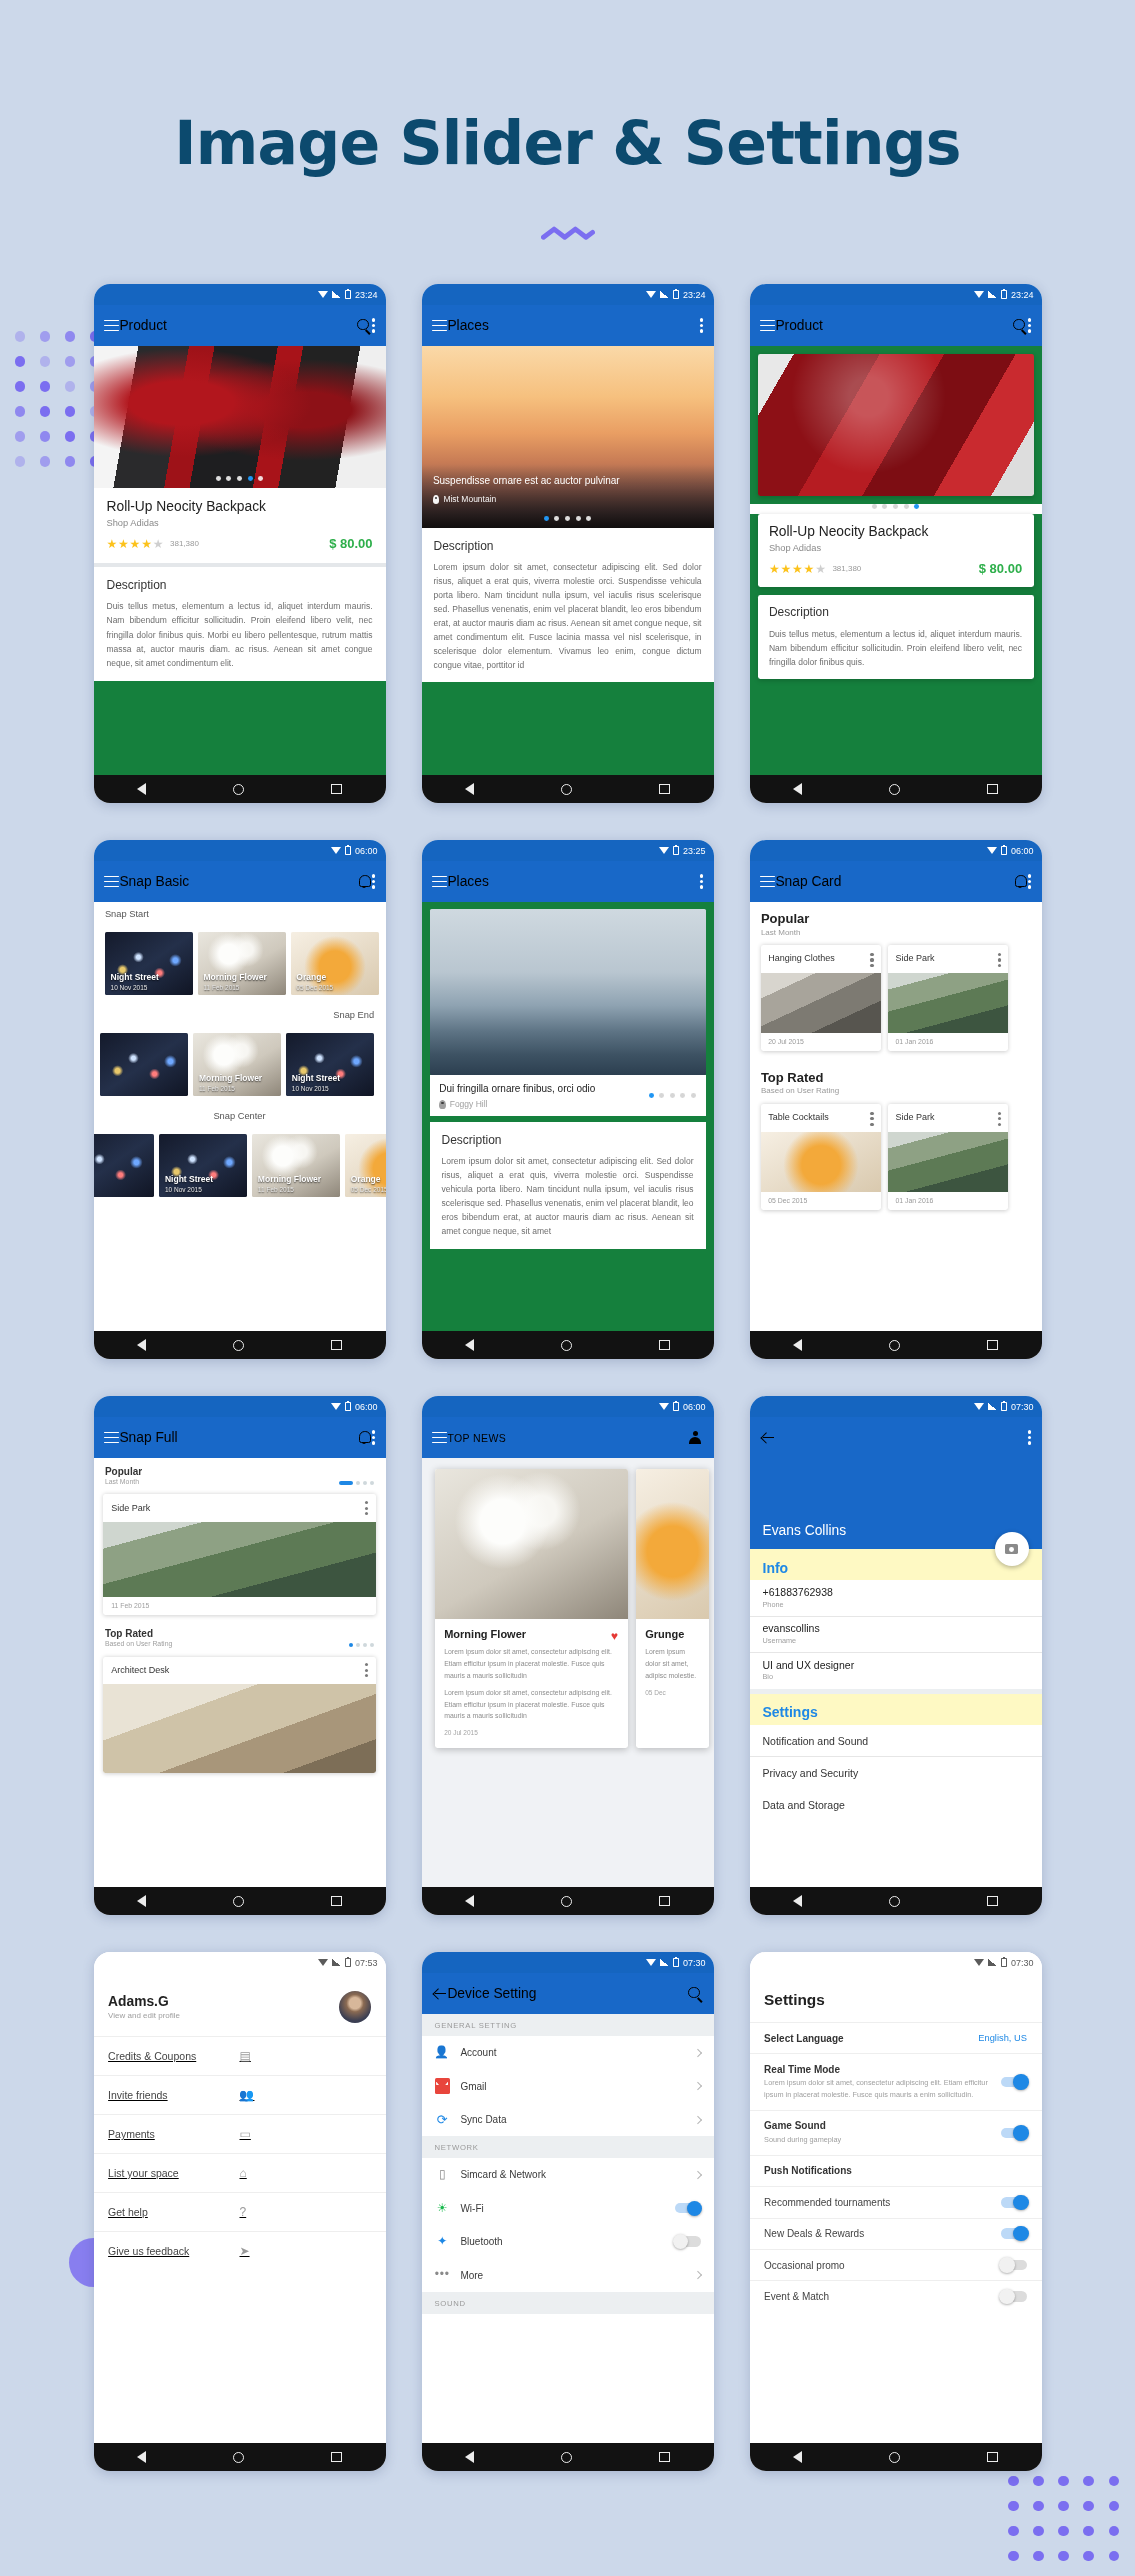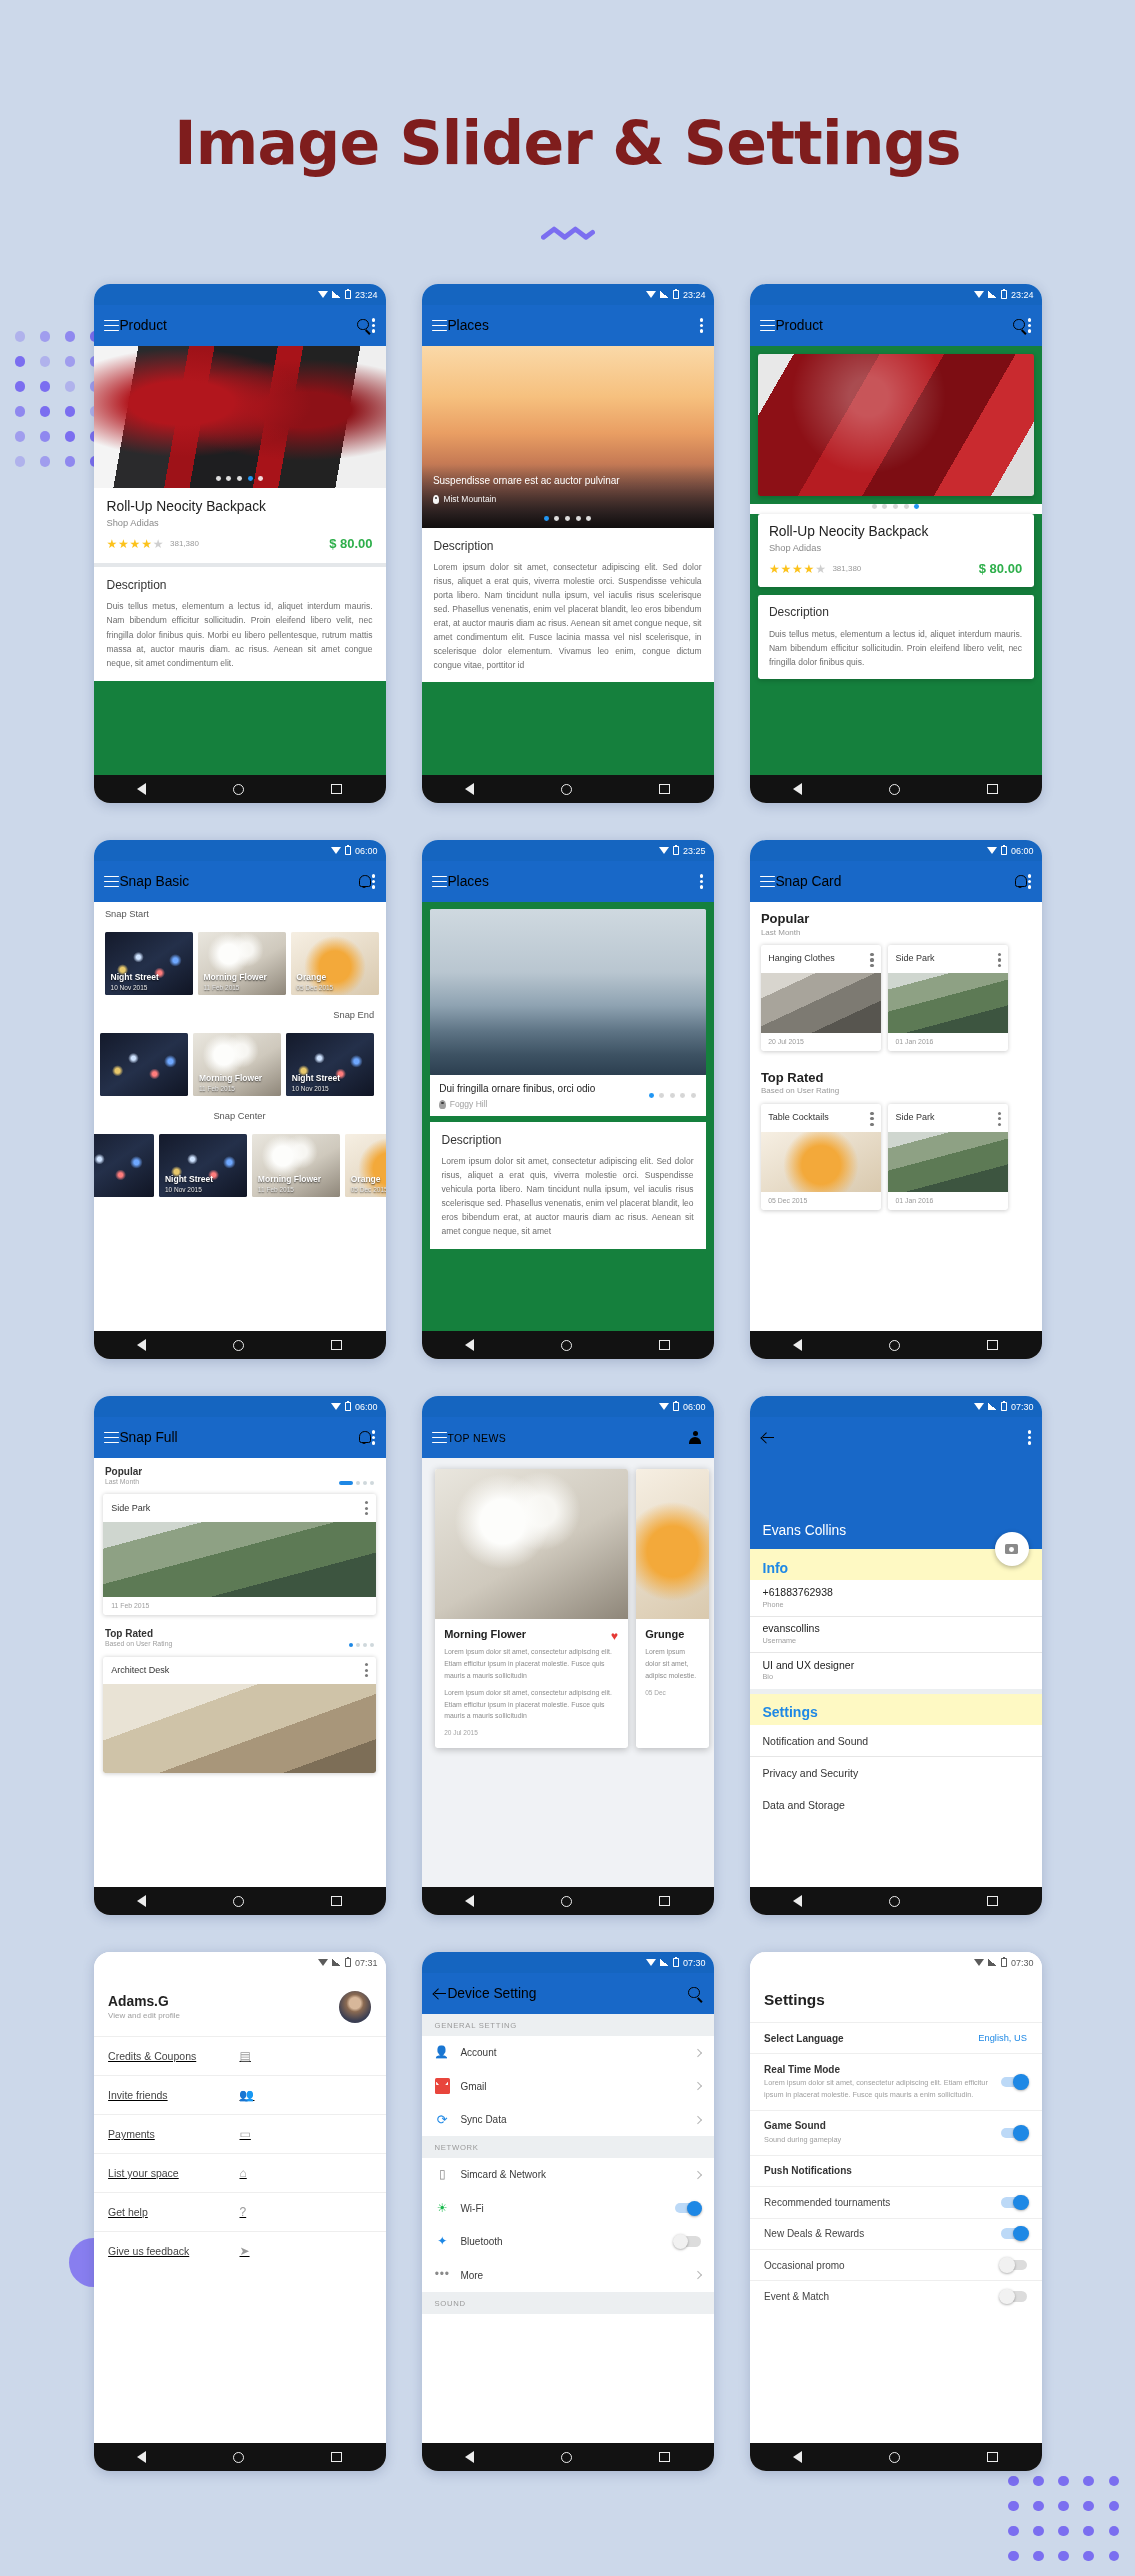--- a/index.html
+++ b/index.html
@@ -14,21 +14,21 @@
   .dotgrid.fade i:nth-child(5n+2){opacity:.55}
   .dotgrid.fade i:nth-child(5n+3){opacity:.75}
   #dots-left { left:14.6px; top:331px; grid-template-columns:repeat(4,10.5px); }
   #dots-right { right:16px; bottom:14.6px; grid-template-columns:repeat(5,10.5px); }
   .blob { position:absolute; width:49px; height:49px; border-radius:50%; background:#7b6ef0; opacity:.85; }
   #blob-left { left:69px; top:2238px; }
 
   
   #page-title {
     position:absolute; top:108px; left:0; width:1135px; text-align:center;
-    font-size:60px; font-weight:bold; color:#7f1d1d; letter-spacing:-0.8px;
+    font-size:60px; font-weight:bold; color:#0c4a6e; letter-spacing:-0.8px;
     font-family:"DejaVu Sans", sans-serif;
   }
   #title-squiggle { position:absolute; top:225px; left:0; width:1135px; text-align:center; }
   #title-squiggle svg { width:54px; height:18px; }
 
   
   #grid { position:absolute; top:284px; left:0; width:1135px; }
   .row { display:flex; justify-content:center; gap:36px; margin-bottom:37px; }
   .phone {
     width:292px; height:519px; background:#fff; border-radius:16px;
@@ -845,21 +845,21 @@
   </div>
 </div>
 
 <div class="row">
 
   <div class="phone">
     <div class="statusbar white">
       <span class="sb-ico ic-wifi"></span>
       <span class="sb-ico ic-sig"></span>
       <span class="sb-ico ic-bat"></span>
-      <span>07:31</span>
+      <span>07:53</span>
     </div>
     <div class="body" style="background:#fff">
       <div class="ad-head">
         <div class="tx">
           <h3>Adams.G</h3>
           <p>View and edit profile</p>
         </div>
         <div class="avatar ph ph-person"></div>
       </div>
       <div class="ad-row">

